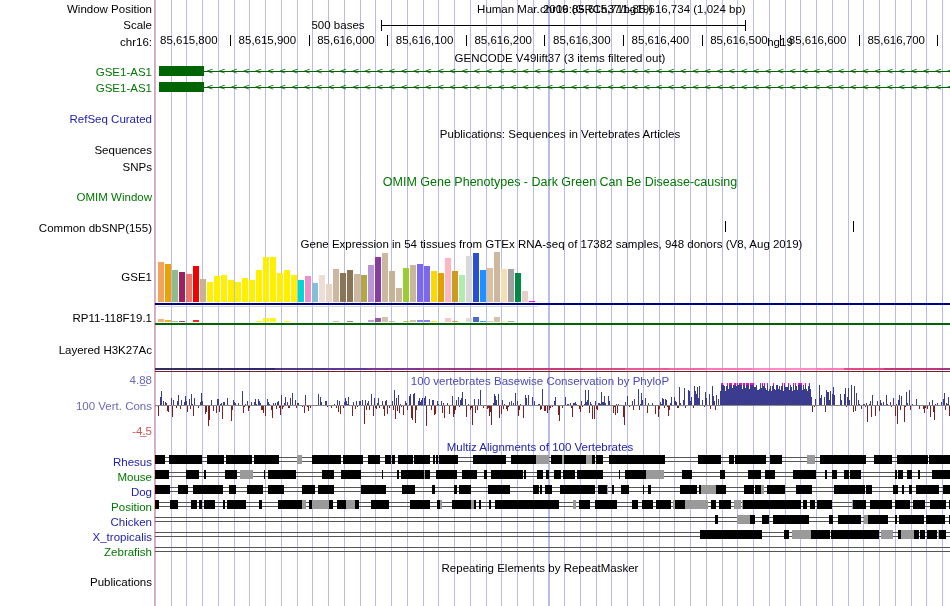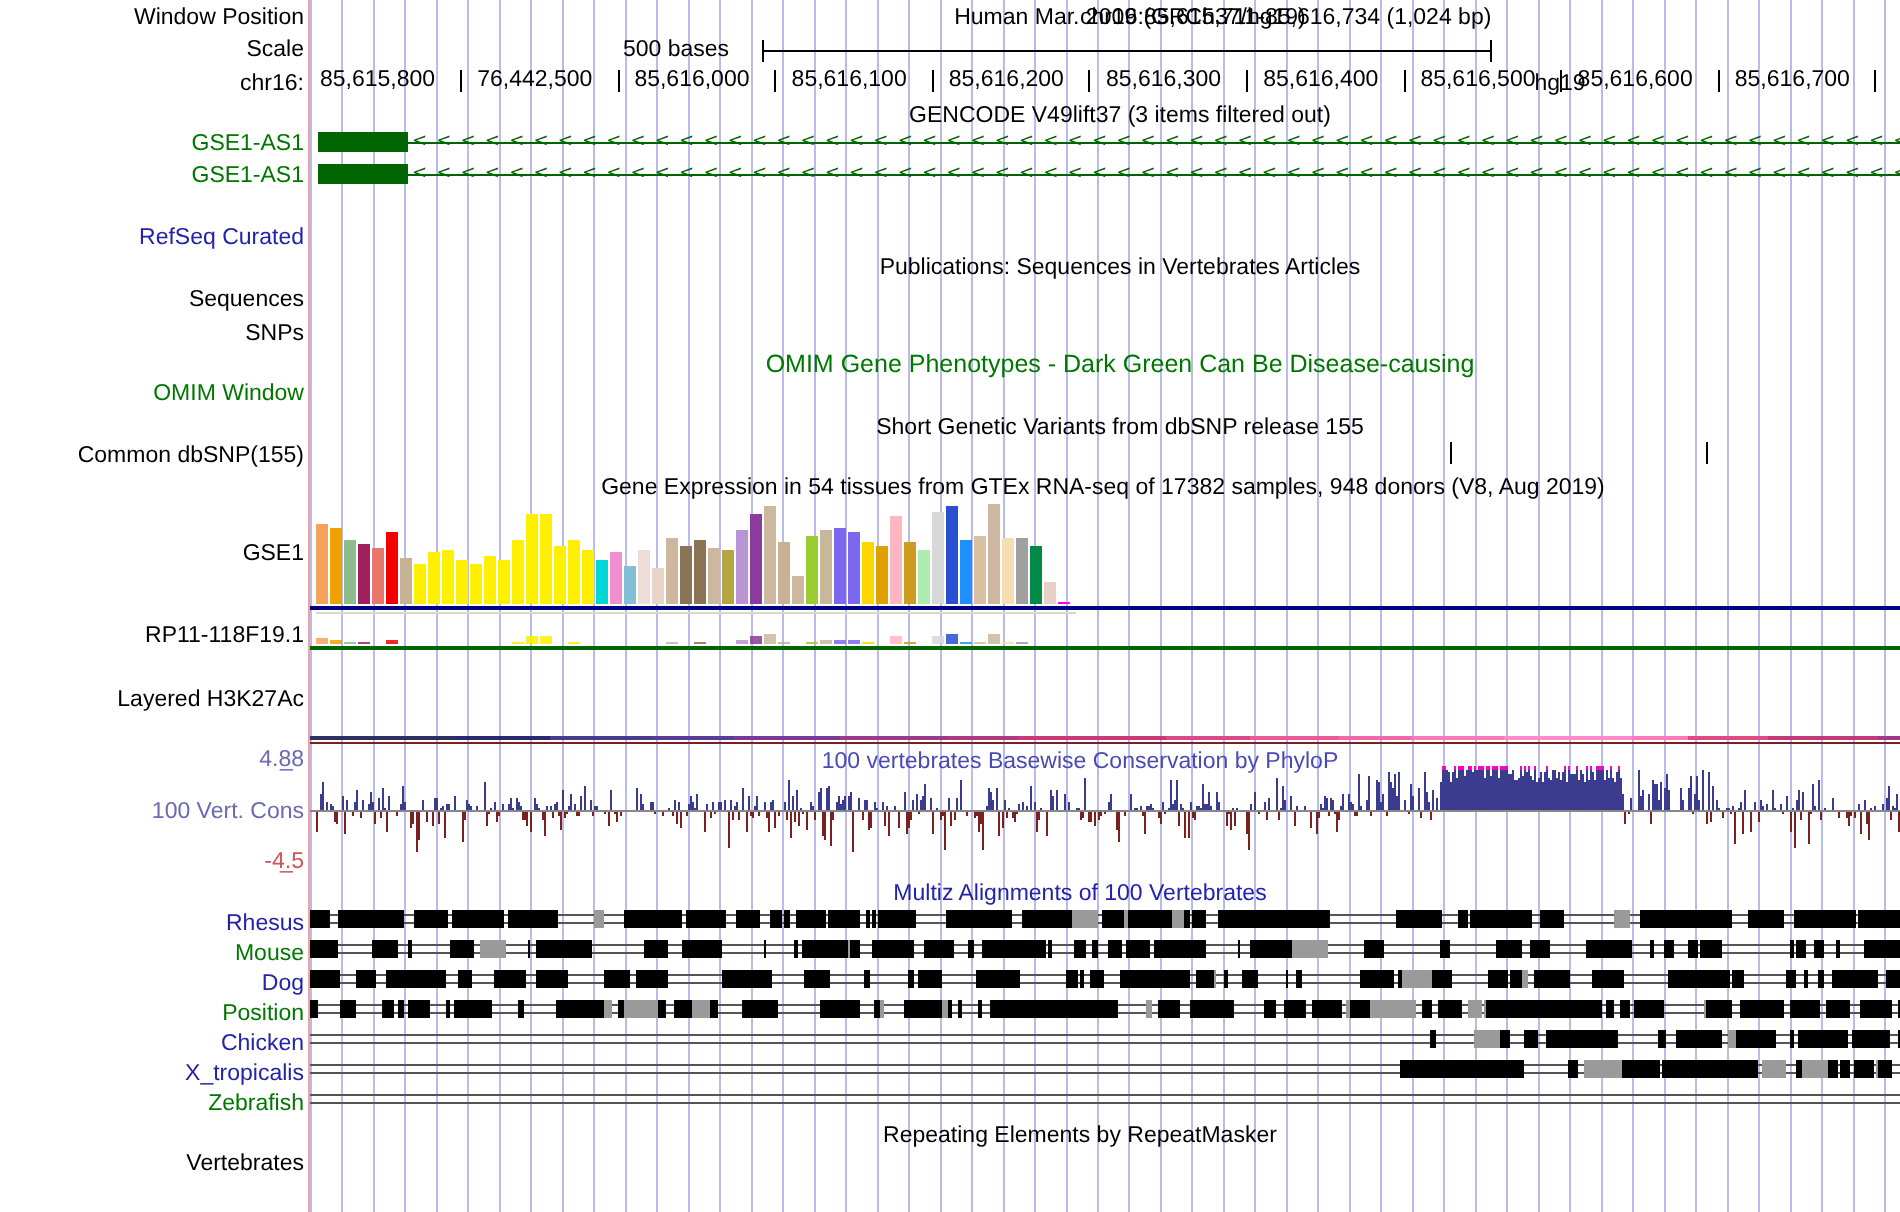--- a/index.html
+++ b/index.html
@@ -96,36 +96,36 @@
     <div class="axis-dash" style="top:425px;left:140px;color:#cc5555;">_</div>
 
     <div class="lbl" style="top:456px;color:#2222aa;">Rhesus</div>
     <div class="lbl" style="top:471px;color:#007700;">Mouse</div>
     <div class="lbl" style="top:486px;color:#2222aa;">Dog</div>
     <div class="lbl" style="top:501px;color:#007700;">Position</div>
     <div class="lbl" style="top:516px;color:#2222aa;">Chicken</div>
     <div class="lbl" style="top:531px;color:#2222aa;">X_tropicalis</div>
     <div class="lbl" style="top:546px;color:#007700;">Zebrafish</div>
 
-    <div class="lbl" style="top:576px;">Vertebrates</div>
+    <div class="lbl" style="top:576px;">Publications</div>
   </div>
 
   <div class="ctr" style="left:330px;top:3px;width:470px;">Human Mar. 2009 (GRCh37/hg19)</div>
   <div class="ctr" style="left:540px;top:3px;width:470px;text-align:left;">chr16:85,615,711-85,616,734 (1,024 bp)</div>
 
   <div class="ctr" style="left:298px;top:19px;width:80px;">500 bases</div>
   <div class="scale-line" style="left:381px;top:25px;width:365px;"></div>
   <div class="scale-cap" style="left:381px;top:20px;"></div>
   <div class="scale-cap" style="left:745px;top:20px;"></div>
   <div class="ctr" style="left:760px;top:36px;width:40px;text-align:center;">hg19</div>
 
   <div id="ruler">
       <div class="ruler-num" style="left: 160px; top: 34px;">85,615,800</div>
       <div class="ruler-tick" style="left: 230px; top: 35px; height: 11px;"></div>
-      <div class="ruler-num" style="left: 238.6px; top: 34px;">76,442,500</div>
+      <div class="ruler-num" style="left: 238.6px; top: 34px;">85,615,900</div>
       <div class="ruler-tick" style="left: 308.6px; top: 35px; height: 11px;"></div>
       <div class="ruler-num" style="left: 317.2px; top: 34px;">85,616,000</div>
       <div class="ruler-tick" style="left: 387.2px; top: 35px; height: 11px;"></div>
       <div class="ruler-num" style="left: 395.8px; top: 34px;">85,616,100</div>
       <div class="ruler-tick" style="left: 465.8px; top: 35px; height: 11px;"></div>
       <div class="ruler-num" style="left: 474.4px; top: 34px;">85,616,200</div>
       <div class="ruler-tick" style="left: 544.4px; top: 35px; height: 11px;"></div>
       <div class="ruler-num" style="left: 553px; top: 34px;">85,616,300</div>
       <div class="ruler-tick" style="left: 623px; top: 35px; height: 11px;"></div>
       <div class="ruler-num" style="left: 631.6px; top: 34px;">85,616,400</div>
@@ -143,21 +143,20 @@
   <div class="gene-exon" style="left:159px;top:66px;width:45px;height:10px;"></div>
   <div class="gene-line" style="left:204px;top:71px;width:746px;"></div>
   <div class="arrows" style="left:206px;top:67px;width:744px;height:9px;">&lt;&lt;&lt;&lt;&lt;&lt;&lt;&lt;&lt;&lt;&lt;&lt;&lt;&lt;&lt;&lt;&lt;&lt;&lt;&lt;&lt;&lt;&lt;&lt;&lt;&lt;&lt;&lt;&lt;&lt;&lt;&lt;&lt;&lt;&lt;&lt;&lt;&lt;&lt;&lt;&lt;&lt;&lt;&lt;&lt;&lt;&lt;&lt;&lt;&lt;&lt;&lt;&lt;&lt;&lt;&lt;&lt;&lt;&lt;&lt;&lt;&lt;&lt;&lt;&lt;&lt;&lt;&lt;&lt;&lt;&lt;&lt;&lt;&lt;&lt;&lt;&lt;</div>
 
   <div class="gene-exon" style="left:159px;top:82px;width:45px;height:10px;"></div>
   <div class="gene-line" style="left:204px;top:87px;width:746px;"></div>
   <div class="arrows" style="left:206px;top:83px;width:744px;height:9px;">&lt;&lt;&lt;&lt;&lt;&lt;&lt;&lt;&lt;&lt;&lt;&lt;&lt;&lt;&lt;&lt;&lt;&lt;&lt;&lt;&lt;&lt;&lt;&lt;&lt;&lt;&lt;&lt;&lt;&lt;&lt;&lt;&lt;&lt;&lt;&lt;&lt;&lt;&lt;&lt;&lt;&lt;&lt;&lt;&lt;&lt;&lt;&lt;&lt;&lt;&lt;&lt;&lt;&lt;&lt;&lt;&lt;&lt;&lt;&lt;&lt;&lt;&lt;&lt;&lt;&lt;&lt;&lt;&lt;&lt;&lt;&lt;&lt;&lt;&lt;&lt;&lt;</div>
 
   <div class="ctr" style="left:400px;top:128px;width:320px;">Publications: Sequences in Vertebrates Articles</div>
   <div class="ctr" style="left:330px;top:176px;width:460px;font-size:12.5px;color:#007700;">OMIM Gene Phenotypes - Dark Green Can Be Disease-causing</div>
-  <div class="ctr" style="left:400px;top:208px;width:320px;">Short Genetic Variants from dbSNP release 155</div>
 
   <div class="snp" style="left:725px;top:221px;height:11px;"></div>
   <div class="snp" style="left:853px;top:221px;height:11px;"></div>
 
   <div class="ctr" style="left:264px;top:238px;width:575px;">Gene Expression in 54 tissues from GTEx RNA-seq of 17382 samples, 948 donors (V8, Aug 2019)</div>
   <div class="barbox" id="gtex-bars" style="left:158px;top:252px;width:380px;height:50px;">
       <div class="bar" title="Adipose-Subcut" style="left: 0px; width: 6px; height: 40px; background: rgb(245, 163, 92);"></div>
       <div class="bar" title="Adipose-Visceral" style="left: 7px; width: 6px; height: 38px; background: rgb(240, 160, 0);"></div>
       <div class="bar" title="AdrenalGland" style="left: 14px; width: 6px; height: 32px; background: rgb(143, 188, 143);"></div>
       <div class="bar" title="Artery-Aorta" style="left: 21px; width: 6px; height: 30px; background: rgb(160, 32, 95);"></div>

